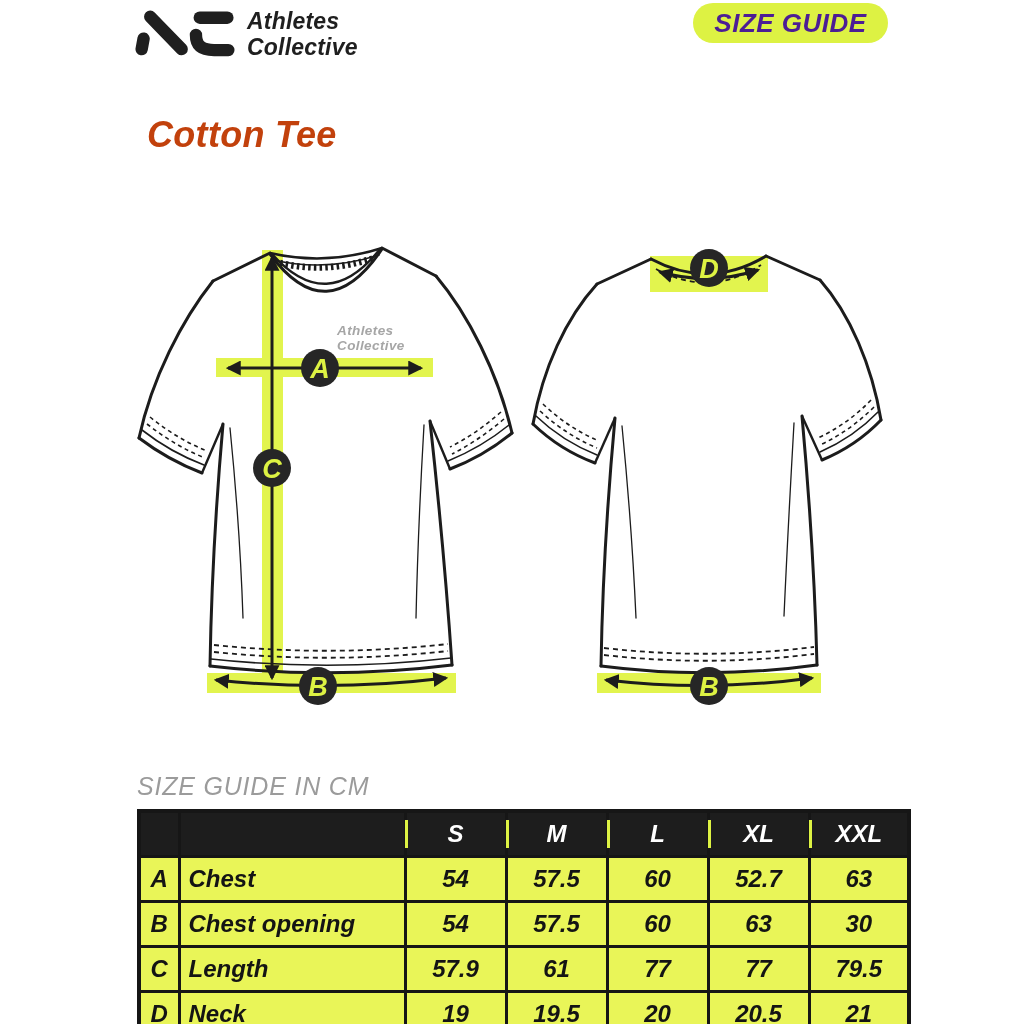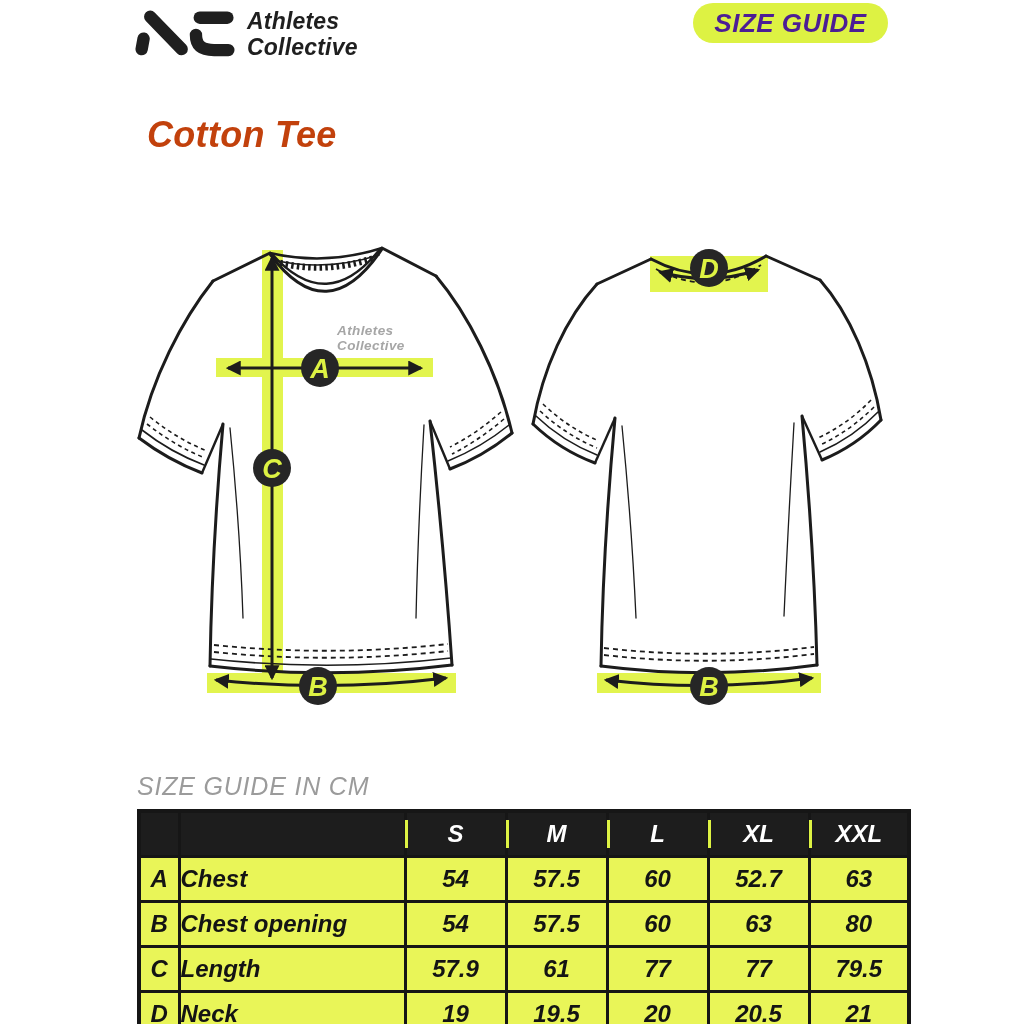--- a/index.html
+++ b/index.html
@@ -26,21 +26,21 @@
 
   
   table.size-table{position:absolute;left:137px;top:809px;width:770px;border-collapse:collapse;
                    border:4px solid #161616;table-layout:fixed;}
   .size-table th,.size-table td{border:3px solid #161616;height:42px;font-size:24px;
                    font-weight:700;text-align:center;vertical-align:middle;padding:0;}
   .size-table thead th{background:#1d1d1d;color:#ffffff;position:relative;}
   .size-table thead th.size-col::before{content:"";position:absolute;left:-2px;top:7px;bottom:7px;
                    width:3px;background:#ddf243;}
   .size-table tbody th,.size-table tbody td{background:#e9f558;color:#141414;}
-  .size-table tbody th.row-label{text-align:left;padding-left:0;}
+  .size-table tbody th.row-label{text-align:left;padding-left:8px;}
 
   svg text{font-family:"Liberation Sans",sans-serif;}
   .shirt-line{fill:none;stroke:#1c1c1c;stroke-width:2.4;stroke-linecap:round;stroke-linejoin:round;}
   .shirt-line.heavy{stroke-width:3;}
   .shirt-line.thin{stroke-width:1.6;}
   .shirt-line.hair{stroke-width:1.3;}
   .stitch{fill:none;stroke:#1c1c1c;stroke-width:1.8;stroke-dasharray:5 4;stroke-linecap:butt;}
   .stitch.sleeve{stroke-width:1.6;stroke-dasharray:4 3.5;}
   .hatch{fill:none;stroke:#1b1b1b;stroke-width:6.5;stroke-dasharray:2.5 3.2;}
   .ybar{fill:#e2f44e;}
@@ -218,21 +218,21 @@
         <td>52.7</td>
         <td>63</td>
       </tr>
       <tr>
         <th>B</th>
         <th class="row-label">Chest opening</th>
         <td>54</td>
         <td>57.5</td>
         <td>60</td>
         <td>63</td>
-        <td>80</td>
+        <td>30</td>
       </tr>
       <tr>
         <th>C</th>
         <th class="row-label">Length</th>
         <td>57.9</td>
         <td>61</td>
         <td>77</td>
         <td>77</td>
         <td>79.5</td>
       </tr>

